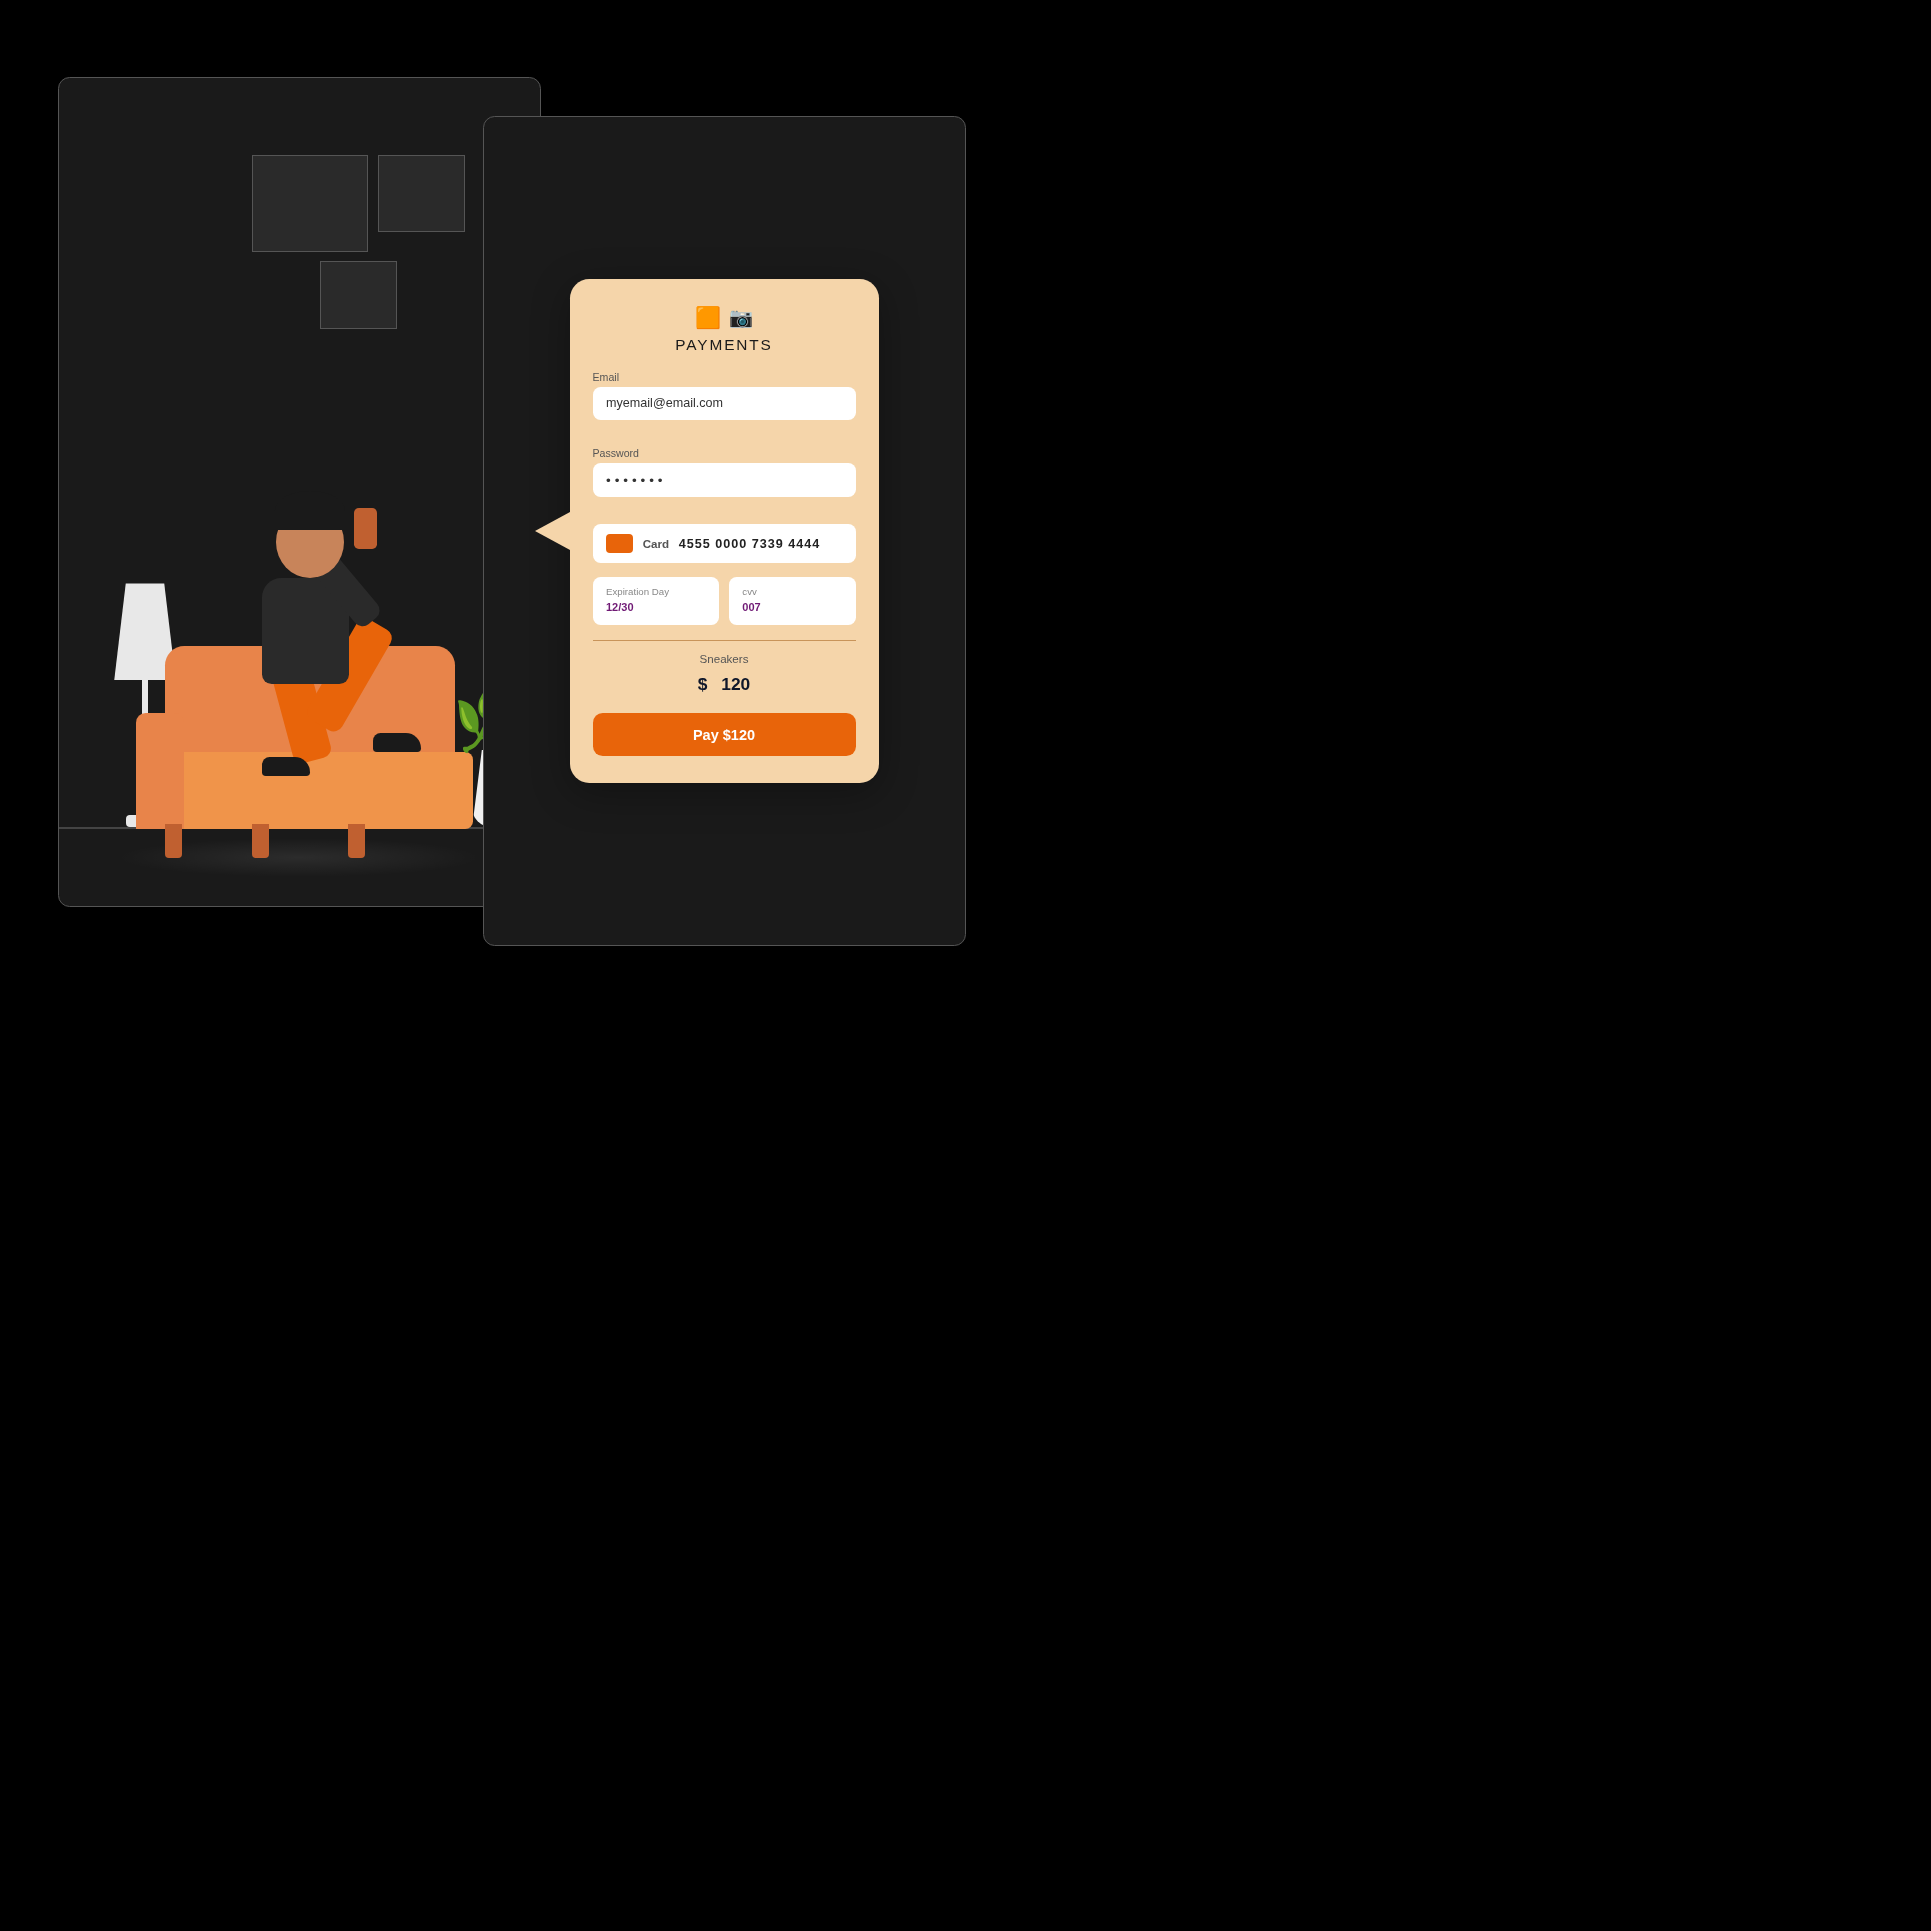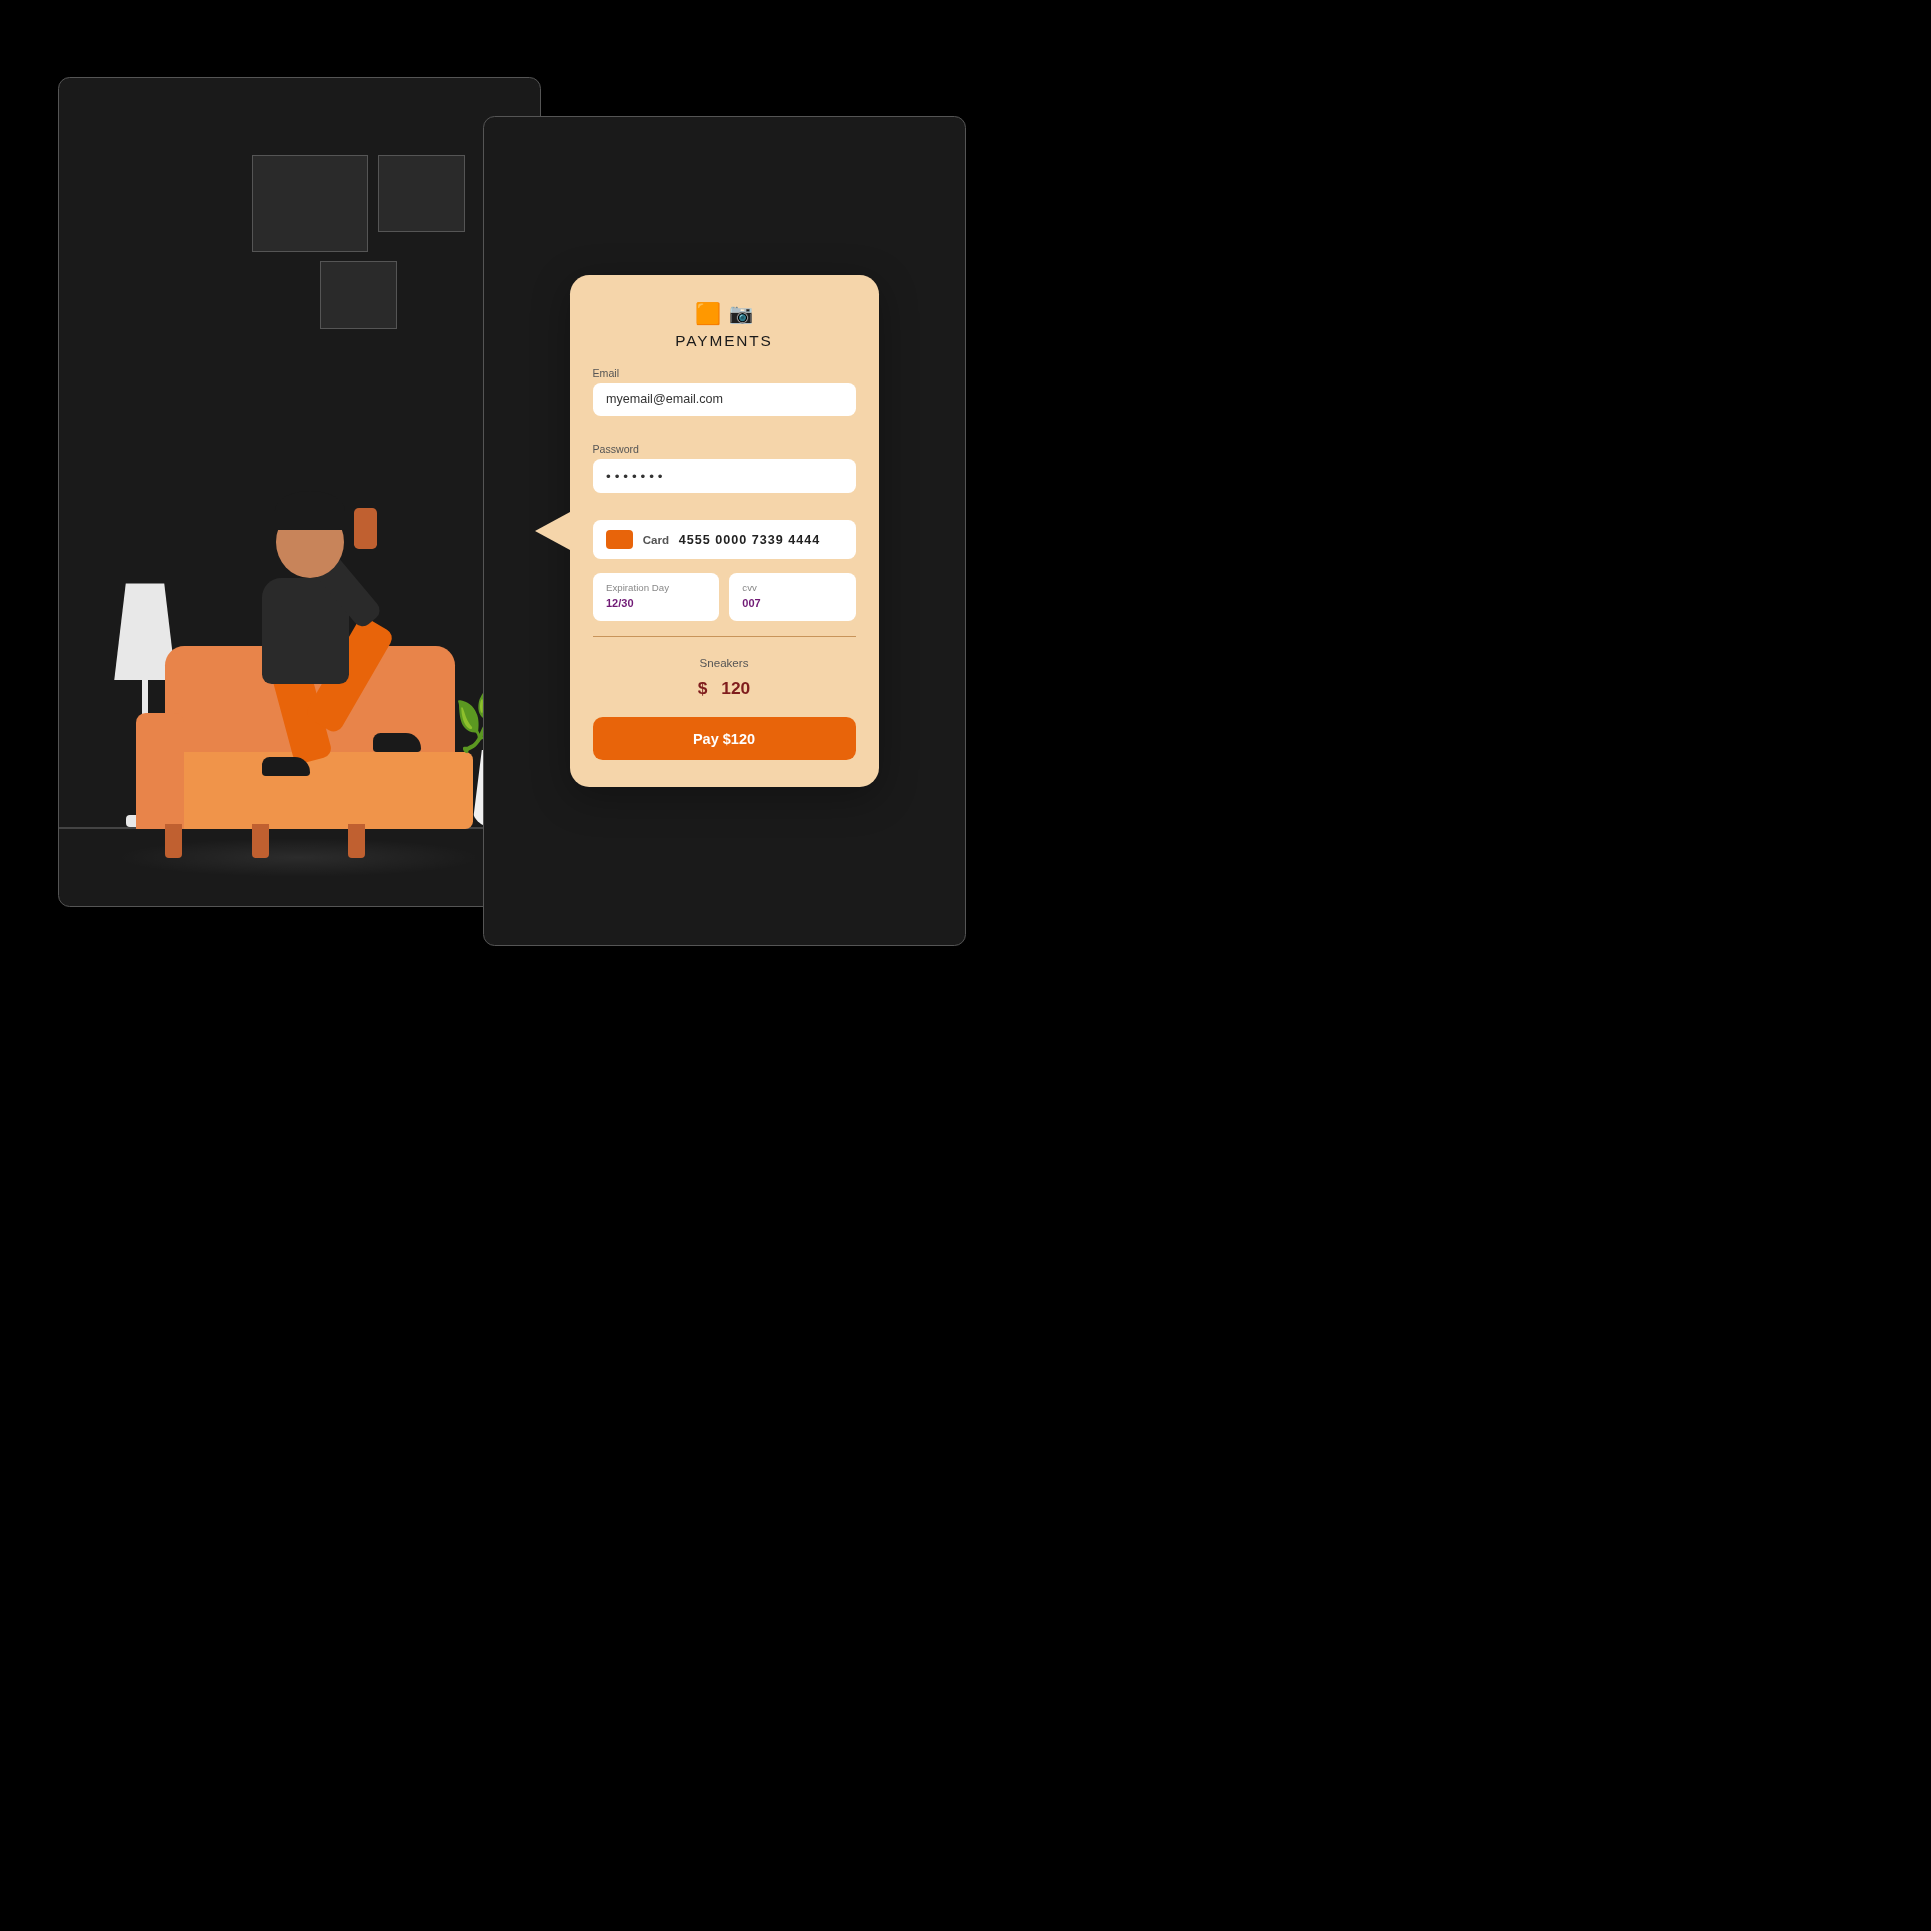--- a/index.html
+++ b/index.html
@@ -434,31 +434,31 @@
       font-size: 11px;
       color: #701a75;
       font-weight: 600;
     }
 
     
     .price-section {
       text-align: center;
       margin-bottom: 3.9px;
       border-top: 1.4px solid #c8945a;
-      padding-top: 19px;
+      padding-top: 11px;
     }
     .price-item-name {
       font-size: 11.6px;
       color: #555;
       margin-bottom: 1.9px;
     }
     .price-amount {
       font-size: 25px;
       font-weight: 800;
-      color: #7f1d1d;
+      color: #0f172a;
     }
     .price-amount span {
       font-size: 17.4px;
       font-weight: 600;
     }
 
     
     .pay-button {
       width: 100%;
       background: #e8640a;

